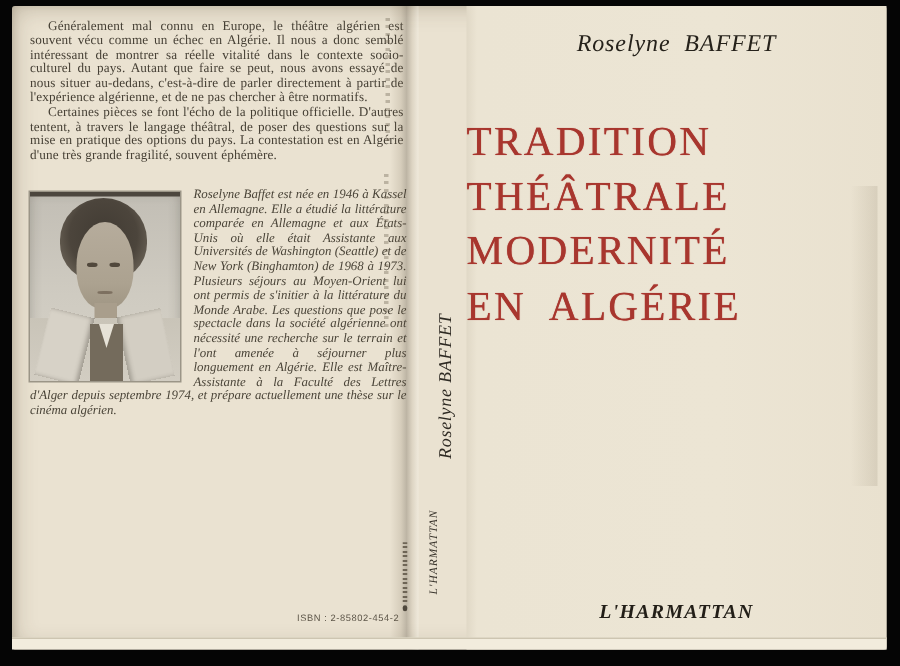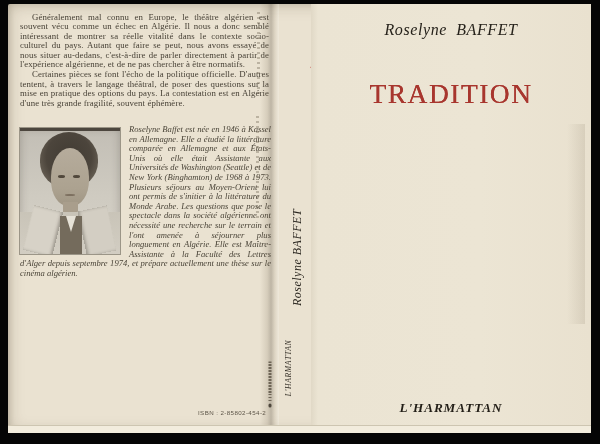--- a/index.html
+++ b/index.html
@@ -84,21 +84,21 @@
   .imprint .marks{height:2.6px;flex:1;
     background:repeating-linear-gradient(90deg,#6e6556 0 1.2px, transparent 1.2px 3px);}
   
   .front-panel{position:absolute;left:303px;top:0;bottom:0;width:280px;
     background:linear-gradient(90deg,#e0d8c6 0,#ebe4d3 7px,#ece5d4 60%,#e9e1cf 100%);}
   .front-author{
     position:absolute;left:0;right:0;top:17px;text-align:center;
     font-style:italic;font-size:16px;line-height:17px;letter-spacing:.6px;
     color:#26221b;white-space:pre;
   }
-  .title-block{position:absolute;left:0;right:0;top:72px;text-align:center;}
+  .title-block{position:absolute;left:0;right:0;top:72px;text-align:left;}
   .title-line{
     font-size:27.5px;line-height:36.5px;letter-spacing:1.5px;
     color:#a8362e;white-space:pre;
     text-shadow:0 0 .5px #a8362e;
   }
   .front-pub{
     position:absolute;left:0;right:0;top:397px;text-align:center;
     font-style:italic;font-size:13.2px;line-height:14px;letter-spacing:.9px;
     color:#221e17;white-space:pre;font-weight:700;
   }
@@ -149,20 +149,23 @@
   <div class="rot spine-pub">L'HARMATTAN</div>
   <div class="rot imprint">
     <span class="dot"></span>
     <span class="marks"></span>
   </div>
 
   <div class="front-panel">
     <div class="front-author">Roselyne  BAFFET</div>
     <div class="title-block">
       <div class="title-line">TRADITION</div>
+      <div class="title-line">THÉÂTRALE</div>
+      <div class="title-line">MODERNITÉ</div>
+      <div class="title-line">EN  ALGÉRIE</div>
     </div>
     <div class="front-pub">L'HARMATTAN</div>
 
     <div class="stain2"></div>
   </div>
 
   <div class="bottom-edge"></div>
 </div>
 
 </body></html>

